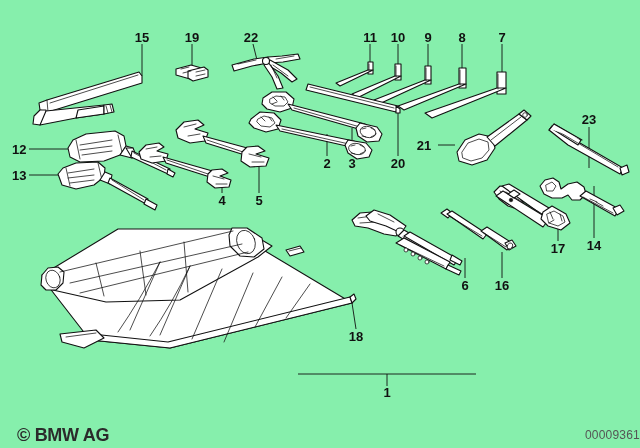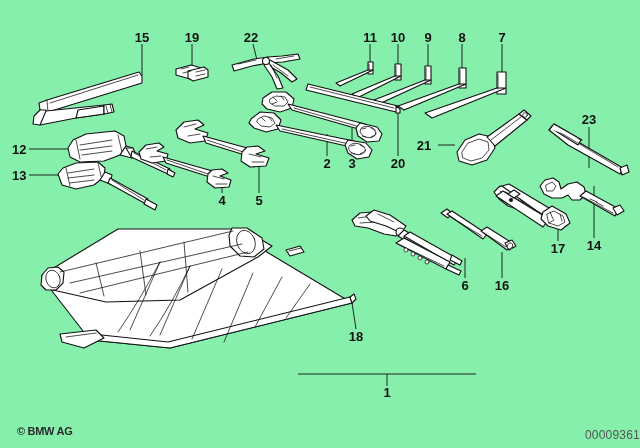--- a/index.html
+++ b/index.html
@@ -30,21 +30,21 @@
     fill: #111111;
   }
   .footer-text {
     position: absolute;
     font-family: "Liberation Sans", sans-serif;
     color: #2b2b2b;
   }
   #copyright {
     left: 17px;
     top: 425px;
-    font-size: 11px;
+    font-size: 18px;
     font-weight: bold;
     letter-spacing: -0.3px;
   }
   #partnumber {
     right: 12px;
     top: 428px;
     font-size: 12px;
     letter-spacing: 0.2px;
     color: #555555;
   }

